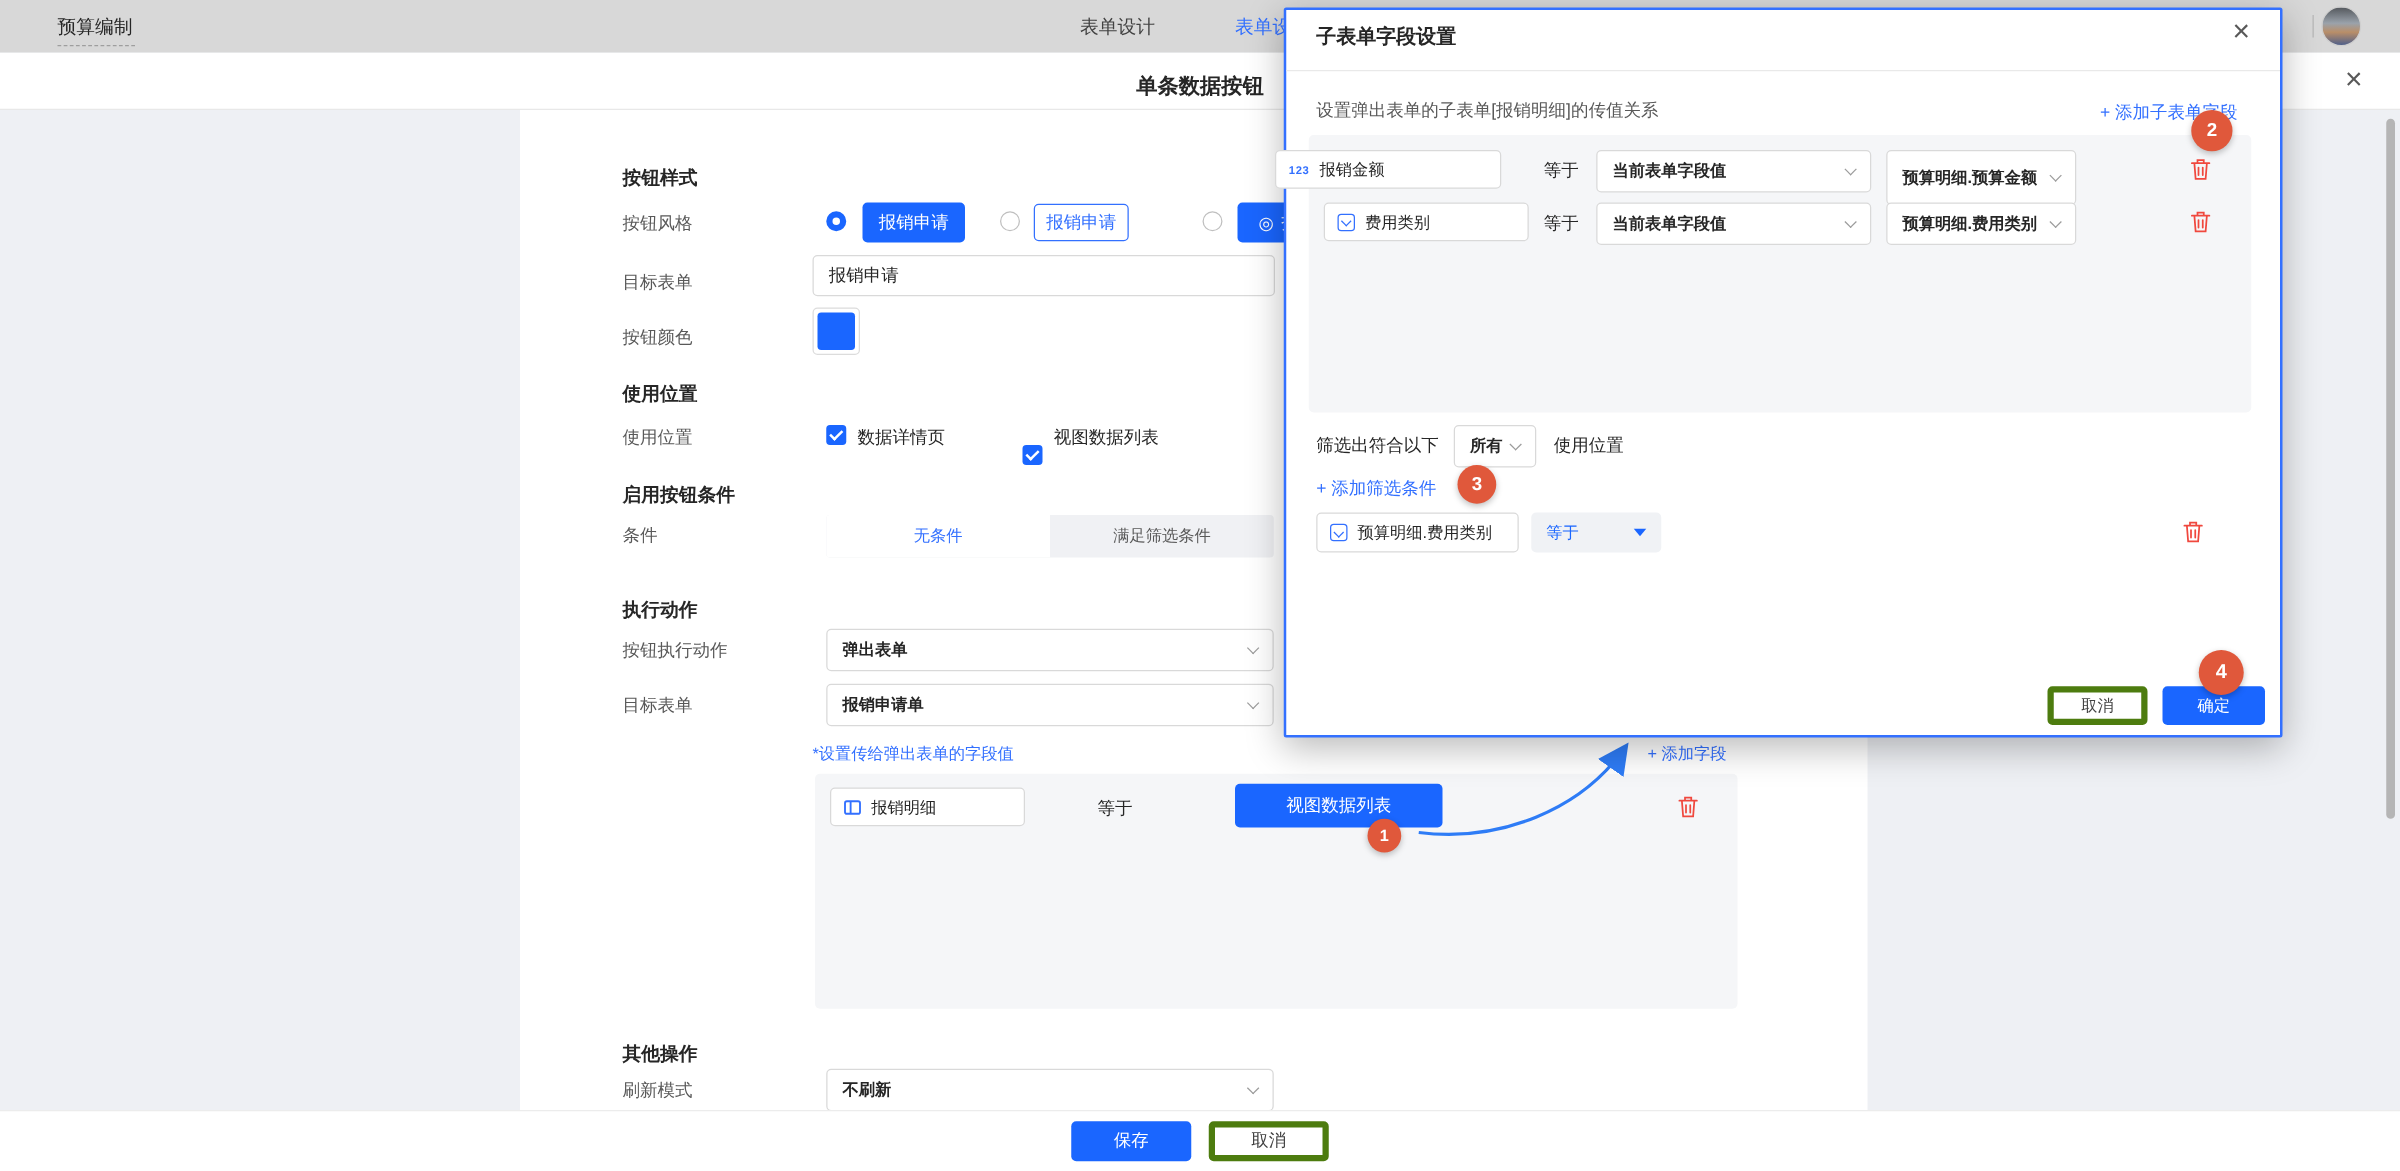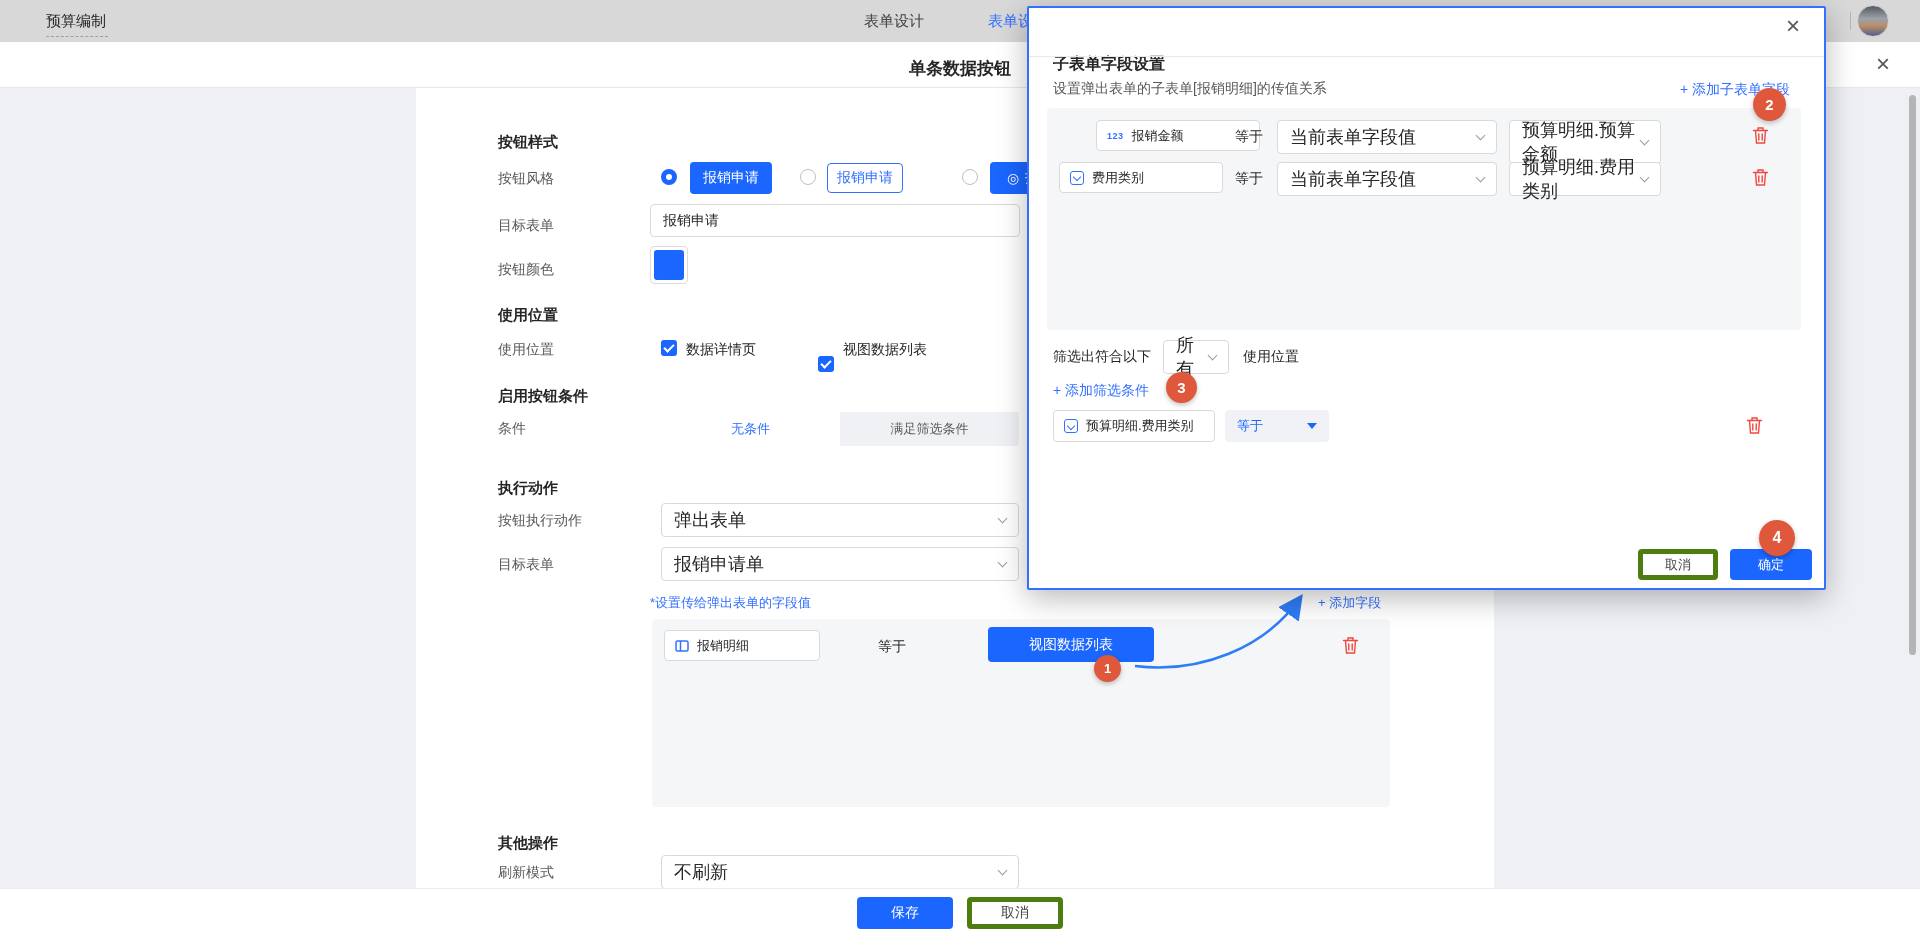--- a/index.html
+++ b/index.html
@@ -34,21 +34,21 @@
   .btn-outline { background:#fff; color:#3370ff; border:1px solid #3370ff; border-radius:4px; display:flex; align-items:center; justify-content:center; font-size:14px; cursor:pointer; z-index:2; }
   .btn-plain { background:#fff; color:#424242; border:5px solid #4d7c0f; border-radius:4px; display:flex; align-items:center; justify-content:center; font-size:14px; cursor:pointer; z-index:2; }
 
   .radio { width:16px; height:16px; border-radius:50%; background:#fff; border:1px solid #bfbfbf; z-index:2; cursor:pointer; }
   .radio.sel { border:5px solid #1a66ff; }
   .cb { width:16px; height:16px; border-radius:3px; background:#1a66ff; position:relative; z-index:2; cursor:pointer; }
   .cb::after { content:""; position:absolute; left:5px; top:2px; width:4px; height:8px; border-right:2px solid #fff; border-bottom:2px solid #fff; transform:rotate(45deg); }
 
   .input { background:#fff; border:1px solid #d9d9d9; border-radius:4px; font-size:14px; color:#262626; padding:0 12px; z-index:2; outline:none; font-family:"Liberation Sans","DejaVu Sans",sans-serif; }
 
-  .dd { background:#fff; border:1px solid #d9d9d9; border-radius:4px; display:flex; align-items:center; padding:16px 12px; font-size:18px; color:#262626; z-index:2; cursor:pointer; }
+  .dd { background:#fff; border:1px solid #d9d9d9; border-radius:4px; display:flex; align-items:center; padding:16px 12px; font-size:13px; color:#262626; z-index:2; cursor:pointer;font-weight:bold; }
   .chev { width:7px; height:7px; border-right:1.5px solid #9b9b9b; border-bottom:1.5px solid #9b9b9b; transform:rotate(45deg); margin-left:auto; margin-top:-3px; flex:none; }
 
   .fieldbox { background:#fff; border:1px solid #d9d9d9; border-radius:4px; display:flex; align-items:center; gap:8px; padding:0 10px; font-size:13px; color:#262626; z-index:2; cursor:pointer; }
   .ic-123 { color:#3370ff; font-size:9px; font-weight:bold; letter-spacing:.5px; flex:none; }
   .ic-select { width:14px; height:14px; border:1.5px solid #3370ff; border-radius:3px; position:relative; flex:none; }
   .ic-select::after { content:""; position:absolute; left:3px; top:2.5px; width:5px; height:5px; border-right:1.5px solid #3370ff; border-bottom:1.5px solid #3370ff; transform:rotate(45deg); }
 
   .seg { background:#f0f1f4; border-radius:3px; display:flex; z-index:2; overflow:hidden; }
   .seg > div { flex:1; display:flex; align-items:center; justify-content:center; font-size:13px; color:#595959; cursor:pointer; }
   .seg > div.on { background:#fff; color:#3370ff; }
@@ -57,21 +57,21 @@
   .swatch-wrap { background:#fff; border:1px solid #dcdcdc; border-radius:4px; padding:3px; z-index:2; cursor:pointer; }
   .swatch { width:100%; height:100%; background:#1a66ff; border-radius:3px; }
 
   .trash { width:17px; height:19px; z-index:3; cursor:pointer; }
 
   .badge { background:#e0583b; color:#fff; border-radius:50%; display:flex; align-items:center; justify-content:center; font-weight:bold; box-shadow:0 2px 5px rgba(0,0,0,.25); z-index:60; }
 
   
   .modal { left:1027px; top:6px; width:799px; height:584px; background:#fff; border:2px solid #3370ff; border-radius:2px; box-shadow:0 8px 30px rgba(0,0,0,.28); z-index:50; }
   .m-abs { position:absolute; z-index:51; }
-  .m-title { left:1053px; top:19px; font-size:16px; font-weight:bold; color:#262626;margin-top:35px; }
+  .m-title { left:1053px; top:19px; font-size:16px; font-weight:bold; color:#262626; }
   .m-close { left:1786px; top:14px; font-size:24px; color:#595959; line-height:24px; cursor:pointer; }
   .m-div { left:1029px; top:56px; width:795px; border-top:1px solid #e9e9e9; }
   .op-dd { background:#f0f2f5; border-radius:4px; display:flex; align-items:center; padding:0 12px; font-size:13px; color:#1a66ff; cursor:pointer; }
   .tri { width:0; height:0; border-left:5px solid transparent; border-right:5px solid transparent; border-top:6px solid #1a66ff; margin-left:auto; }
 
   .page-footer { left:0; top:888px; width:1920px; height:49px; background:#fff; border-top:1px solid #ececec; z-index:3; }
 
   .scroll-thumb { left:1909px; top:95px; width:7px; height:560px; background:#b5b5b5; border-radius:4px; z-index:70; cursor:pointer; }
 
   .notif { left:1831px; top:10px; width:10px; height:20px; background:#bfa173; border-radius:3px; z-index:4; }
@@ -189,21 +189,21 @@
   <div class="abs modal"></div>
   <div class="m-abs m-title">子表单字段设置</div>
   <div class="m-abs m-close">×</div>
   <div class="m-abs m-div"></div>
 
   <div class="m-abs lbl" style="left:1053px; top:80px; z-index:51">设置弹出表单的子表单[报销明细]的传值关系</div>
   <div class="m-abs link" style="left:1680px; top:81px; font-size:14px">+ 添加子表单字段</div>
 
   <div class="m-abs panel" style="left:1047px; top:108px; width:754px; height:222px"></div>
 
-  <div class="m-abs fieldbox" style="left:1096px; top:120px; width:164px; height:31px">
+  <div class="m-abs fieldbox" style="left:1020px; top:120px; width:181px; height:31px">
     <span class="ic-123">123</span>
     <span>报销金额</span>
   </div>
   <div class="m-abs txt" style="left:1235px; top:128px">等于</div>
   <div class="m-abs dd" style="left:1277px; top:120px; width:220px; height:31px">
     <span>当前表单字段值</span>
     <span class="chev"></span>
   </div>
   <div class="m-abs dd" style="left:1509px; top:120px; width:152px; height:44px">
     <span>预算明细.预算金额</span>

